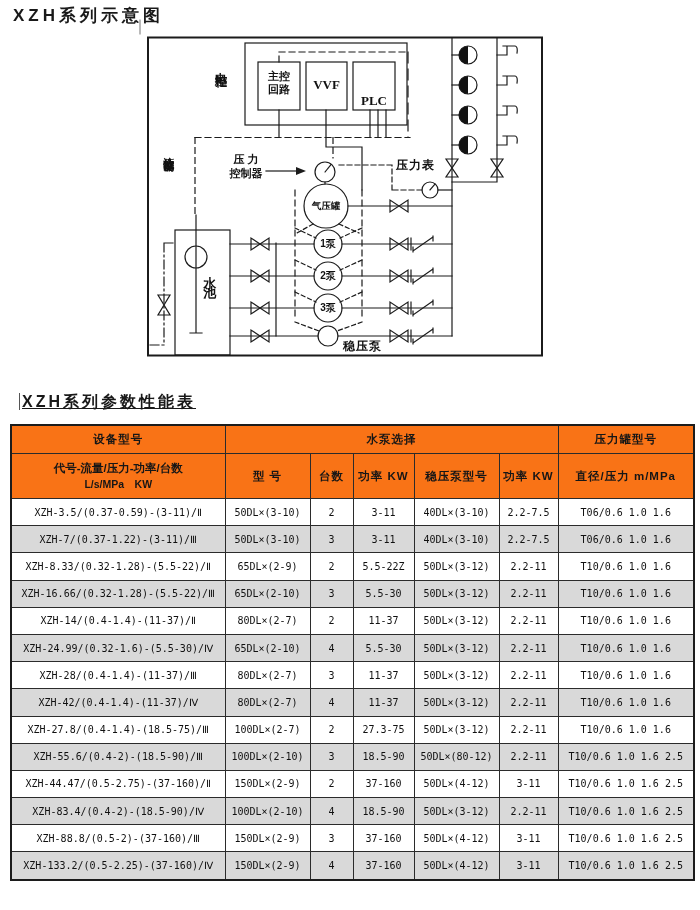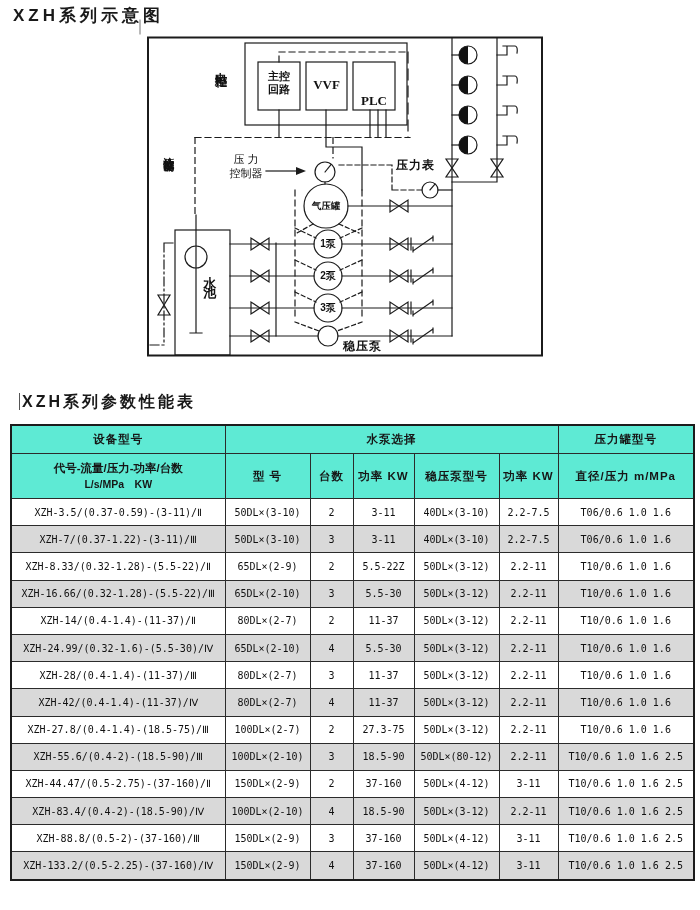--- a/index.html
+++ b/index.html
@@ -6,50 +6,50 @@
   body{
     width:700px;height:910px;position:relative;overflow:hidden;
     background:#ffffff;color:#151515;
     font-family:"Liberation Sans",sans-serif;
   }
   
   .doc-title{
     position:absolute;font-size:17px;font-weight:600;letter-spacing:4px;color:#191919;
   }
   .title-1{left:13px;top:4px;}
-  .title-2{left:22px;top:392px;font-size:16px;letter-spacing:3px;}
+  .title-2{left:22px;top:392px;font-size:16px;letter-spacing:3px;text-decoration:underline;}
   .title-2-tick{position:absolute;left:19px;top:393px;width:1px;height:17px;background:#555;}
   
   .diagram{position:absolute;left:0;top:0;width:700px;height:380px;padding-left:20px;}
   .diagram svg{position:absolute;left:0;top:0;}
   .dlabel{position:absolute;color:#111;white-space:pre-line;line-height:1.25;}
   .v{writing-mode:vertical-rl;text-orientation:upright;}
   .lbl-cabinet{left:213px;top:62px;font-size:12px;font-weight:600;letter-spacing:2px;}
   .lbl-main-circuit{left:263px;top:70px;width:32px;font-size:11px;font-weight:600;text-align:center;line-height:1.2;}
   .lbl-vvf{left:306px;top:77px;width:41px;text-align:center;font-family:"Liberation Serif",serif;font-weight:700;font-size:13px;}
   .lbl-plc{left:353px;top:77px;width:42px;text-align:center;font-family:"Liberation Serif",serif;font-weight:700;font-size:13px;margin-top:16px;}
   .lbl-level{left:161px;top:148px;font-size:11px;font-weight:600;letter-spacing:1px;}
-  .lbl-pctrl{left:221px;top:152px;width:50px;font-size:11px;font-weight:400;text-align:center;line-height:1.3;}
+  .lbl-pctrl{left:221px;top:152px;width:50px;font-size:11px;font-weight:700;text-align:center;line-height:1.3;}
   .lbl-pgauge{left:396px;top:158px;font-size:12px;font-weight:600;letter-spacing:1px;}
   .lbl-airtank{left:306px;top:200px;width:40px;text-align:center;font-size:9.5px;font-weight:600;}
   .lbl-pump{position:absolute;width:28px;text-align:center;font-size:10px;font-weight:600;}
   .lbl-pump1{left:314px;top:238px;}
   .lbl-pump2{left:314px;top:270px;}
   .lbl-pump3{left:314px;top:302px;}
   .lbl-stab{left:343px;top:339px;font-size:12px;font-weight:600;letter-spacing:1px;}
   .lbl-pool{left:201px;top:266px;font-size:13px;font-weight:600;letter-spacing:9px;}
   
   .param-table{
     position:absolute;left:10px;top:424px;width:683px;
     border-collapse:collapse;table-layout:fixed;
     border:2px solid #1c1c1c;
   }
   .param-table th,.param-table td{border:1px solid #2b2b2b;overflow:hidden;}
   .param-table thead th{
-    background:#5eead4;font-weight:600;font-size:11.5px;color:#161616;
+    background:#f97316;font-weight:600;font-size:11.5px;color:#161616;
     letter-spacing:1px;padding:0 2px;
   }
   .hrow1 th{height:27px;letter-spacing:5px;}
   .hrow2 th{height:44px;}
   .code-head span{display:block;letter-spacing:0;}
   .code-sub{font-size:10.5px;margin-top:2px;}
   .param-table tbody td{
     font-family:"DejaVu Sans Mono","Liberation Mono",monospace;
     font-size:10px;text-align:center;height:26.2px;padding:0 1px;color:#101010;
     white-space:nowrap;

